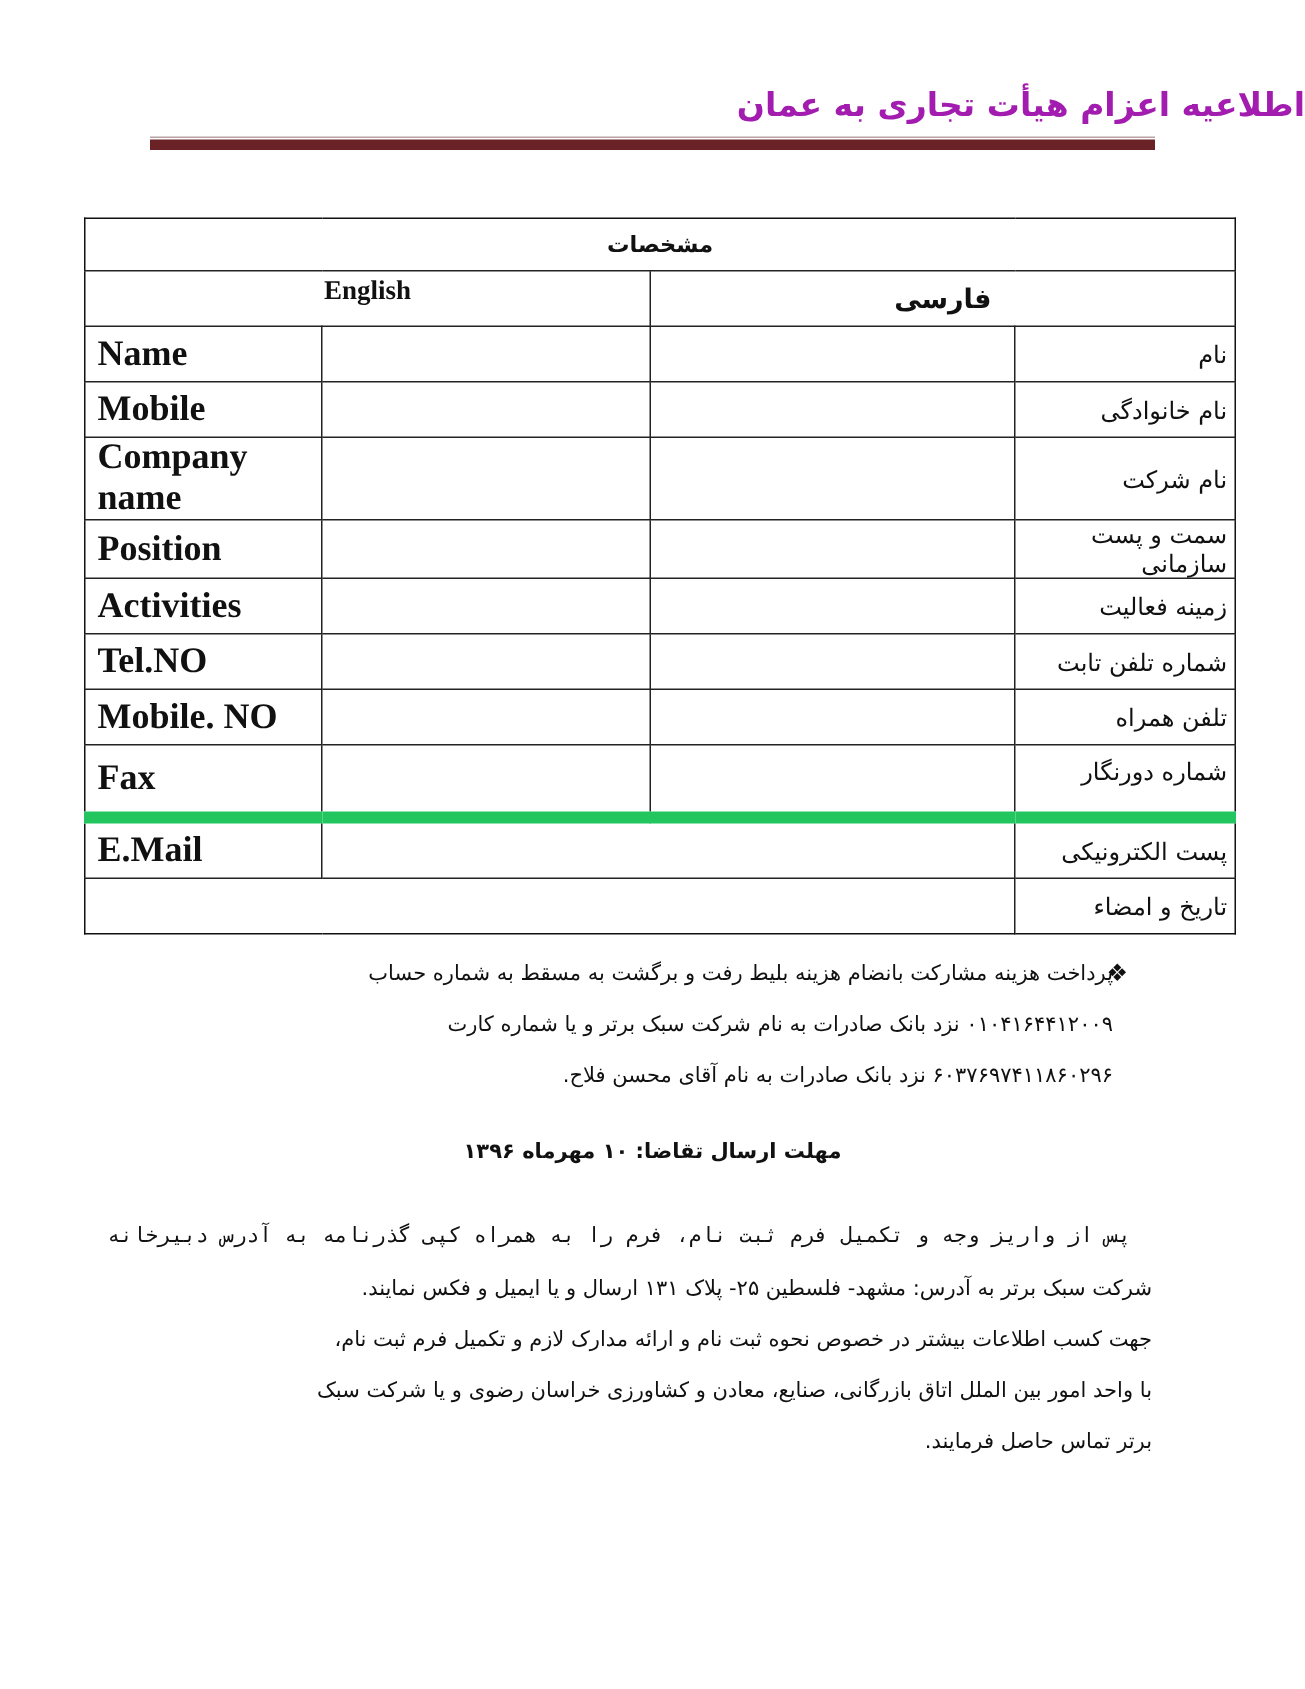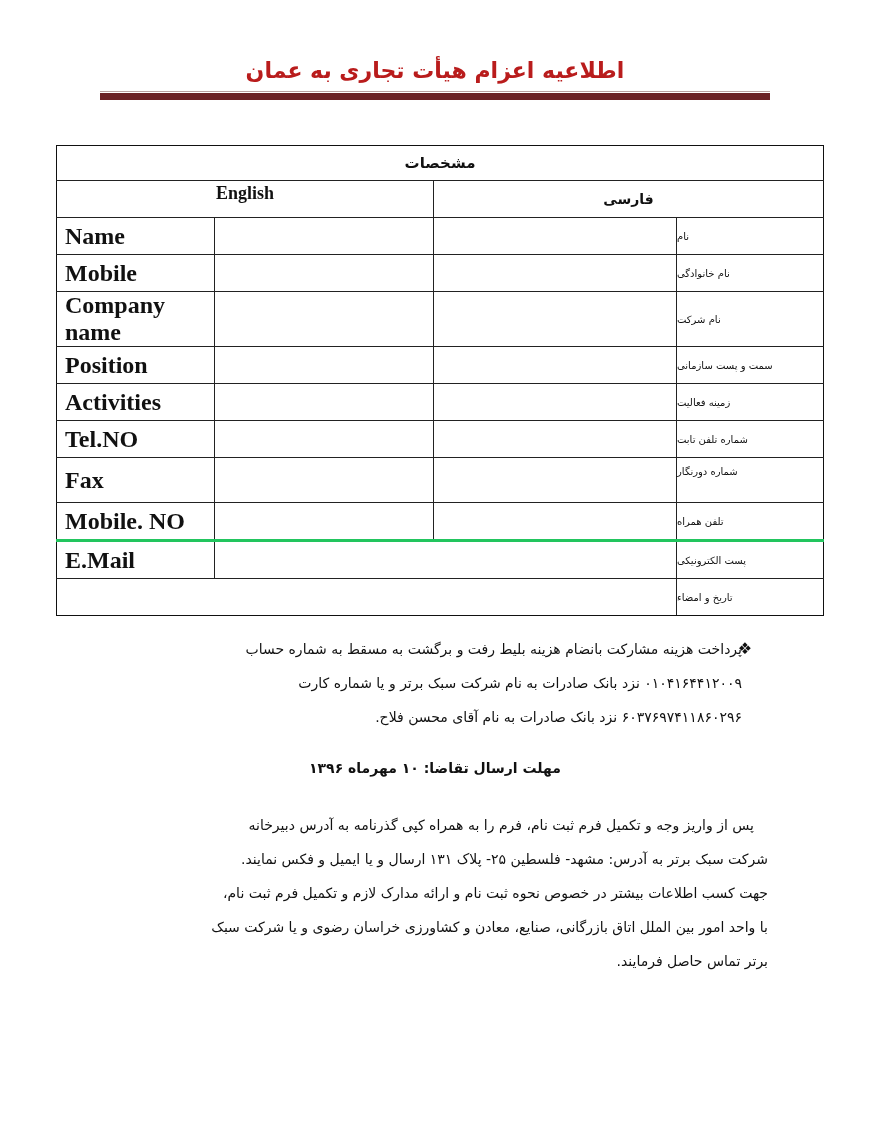--- a/index.html
+++ b/index.html
@@ -1,79 +1,79 @@
 <!DOCTYPE html>
 <html><head>
   <meta charset="utf-8">
   <style>
     html, body { margin: 0; padding: 0; background: #ffffff; }
     body {
       width: 870px; height: 1126px; position: relative; overflow: hidden;
       font-family: "DejaVu Sans", sans-serif; color: #111;
     }
     .page-title {
-      position: absolute; top: 58px; left: 0; width: 870px; text-align: center;
+      position: absolute; top: 58px; left: 0; width: 870px; 
       font-family: "DejaVu Sans", sans-serif; font-weight: bold; font-size: 22px;
-      direction: rtl; color: #b91c1c;
+      direction: rtl; color: #a21caf;
     }
     .title-rule-thin {
       position: absolute; left: 100px; width: 670px; top: 91px; height: 1px; background: #b9a2a2;
     }
     .title-rule {
       position: absolute; left: 100px; width: 670px; top: 93px; height: 7px; background: #6b2226;
     }
     table.form {
       position: absolute; left: 56px; top: 145px; width: 767px;
       border-collapse: collapse; table-layout: fixed;
     }
     table.form td {
       border: 1px solid #222; padding: 0; height: 36px; vertical-align: middle;
     }
-    table.form tr.thick-top td { border-top: 3px solid #22c55e; }
+    table.form tr.thick-top td { border-top: 8px solid #22c55e; }
     table.form td.outer-left { border-left: 1.5px solid #111; }
     table.form td.outer-right { border-right: 1.5px solid #111; }
     table.form tr.first td { border-top: 1.5px solid #111; }
     table.form tr.last td { border-bottom: 1.5px solid #111; }
     .hdr-main {
       text-align: center; font-weight: bold; font-size: 15px; direction: rtl;
       font-family: "DejaVu Sans", sans-serif;
     }
     .hdr-en {
       text-align: center; font-family: "Liberation Serif", serif; font-weight: bold; font-size: 18px;
       vertical-align: top !important; padding-top: 2px !important; margin-left: 24px;
     }
     .hdr-fa {
-      text-align: center; direction: rtl; font-size: 14px; font-weight: bold;
+      text-align: center; direction: rtl; font-size: 18px; font-weight: bold;
     }
     .lbl-en {
       font-family: "Liberation Serif", serif; font-weight: bold; font-size: 24px;
       padding-left: 8px !important; text-align: left;
     }
     .lbl-fa {
-      direction: rtl; text-align: left; font-size: 10px; padding-right: 5px !important;
+      direction: rtl; text-align: right; font-size: 16px; padding-right: 5px !important;
       vertical-align: middle;
     }
     .lbl-fa.top { vertical-align: top; padding-top: 8px !important; }
     .field { background: #fff; }
     .bullet-block {
       position: absolute; left: 150px; width: 592px; top: 632px; direction: rtl; text-align: right;
       font-size: 14px; line-height: 34px;
     }
     .bullet-line { position: relative; white-space: nowrap; }
     .bullet-glyph { position: absolute; right: -10px; top: 0; font-size: 16px; }
     .deadline {
       position: absolute; top: 760px; left: 0; width: 870px; text-align: center;
       font-weight: bold; font-size: 14px; direction: rtl;
     }
     .para {
       position: absolute; left: 158px; width: 610px; top: 808px; direction: rtl; text-align: justify;
       font-size: 14px; line-height: 34px;
     }
     .para .ln { display: block; white-space: nowrap; text-align: right; }
-    .para .first-ln { padding-right: 14px; }
+    .para .first-ln { padding-right: 14px; font-family: Liberation Mono, monospace; }
   </style>
 </head>
 <body>
 
 <div class="page-title">اطلاعیه اعزام هیأت تجاری به عمان</div>
 <div class="title-rule-thin"></div>
 <div class="title-rule"></div>
 
 <table class="form">
   <colgroup>
@@ -120,30 +120,30 @@
     <td class="field"></td>
     <td class="lbl-fa outer-right">زمینه فعالیت</td>
   </tr>
   <tr>
     <td class="lbl-en outer-left">Tel.NO</td>
     <td class="field"></td>
     <td class="field"></td>
     <td class="lbl-fa outer-right">شماره تلفن تابت</td>
   </tr>
   <tr>
+    <td class="lbl-en outer-left">Mobile. NO</td>
+    <td class="field"></td>
+    <td class="field"></td>
+    <td class="lbl-fa outer-right">تلفن همراه</td>
+  </tr>
+  <tr>
     <td class="lbl-en outer-left" style="height:44px">Fax</td>
     <td class="field"></td>
     <td class="field"></td>
     <td class="lbl-fa top outer-right">شماره دورنگار</td>
-  </tr>
-  <tr>
-    <td class="lbl-en outer-left">Mobile. NO</td>
-    <td class="field"></td>
-    <td class="field"></td>
-    <td class="lbl-fa outer-right">تلفن همراه</td>
   </tr>
   <tr class="thick-top">
     <td class="lbl-en outer-left">E.Mail</td>
     <td colspan="2" class="field"></td>
     <td class="lbl-fa outer-right">پست الکترونیکی</td>
   </tr>
   <tr class="last">
     <td colspan="3" class="field outer-left"></td>
     <td class="lbl-fa outer-right">تاریخ و امضاء</td>
   </tr>

